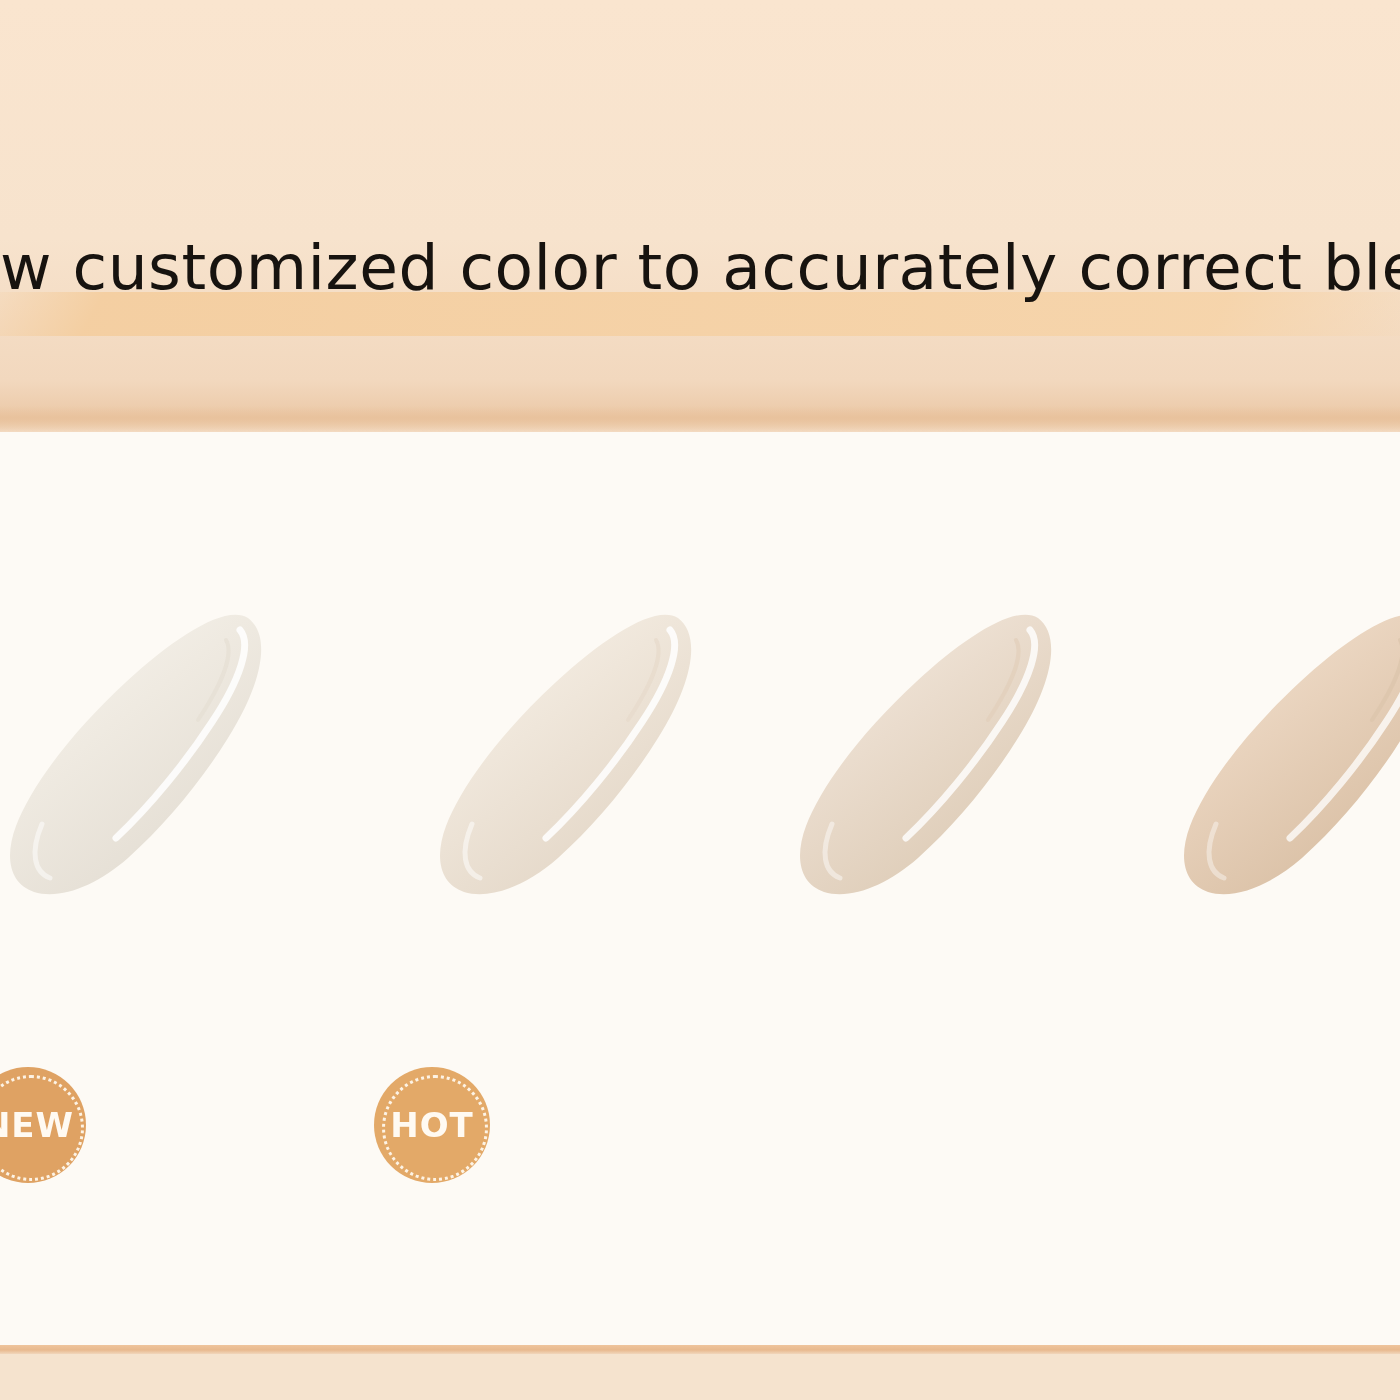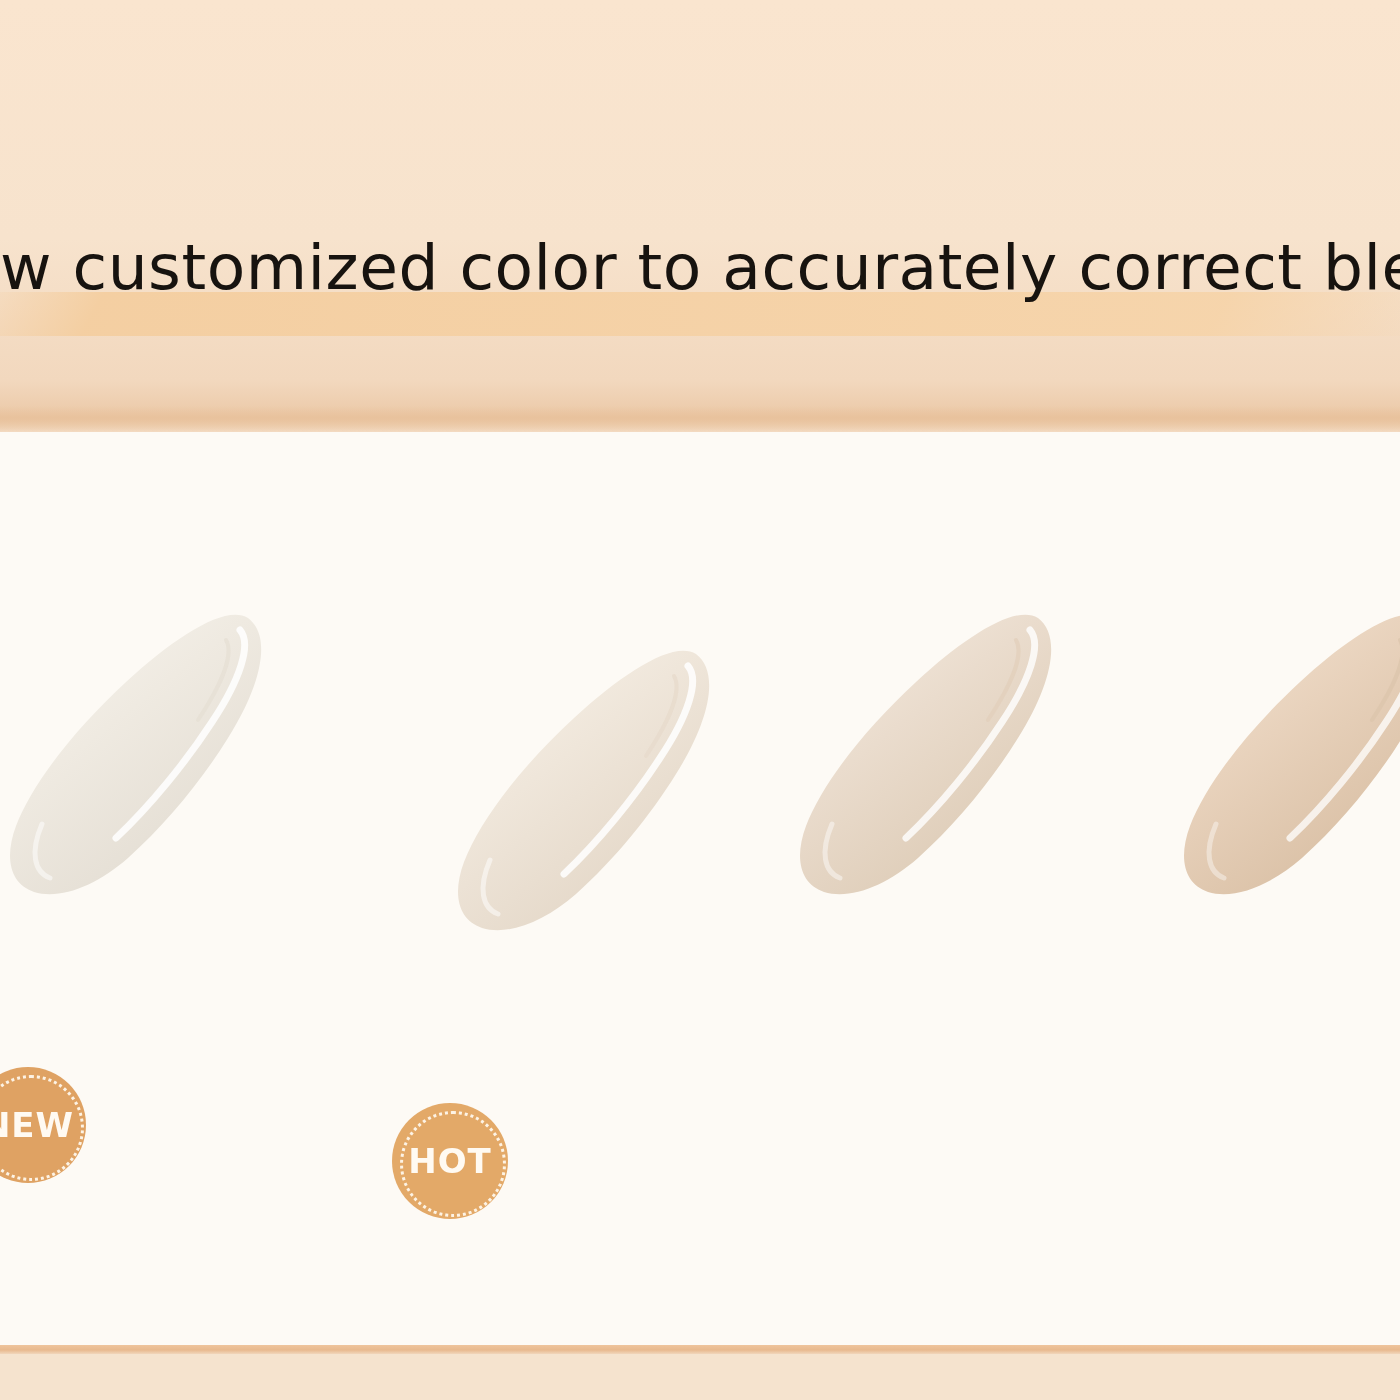--- a/index.html
+++ b/index.html
@@ -83,21 +83,21 @@
     height: 913px;
     background: #FDFAF5;
   }
 
   .col {
     position: absolute;
     top: 0;
     height: 913px;
   }
   .col-0 { left: -118px; width: 430px; }
-  .col-1 { left: 340px;  width: 430px; margin-top: 36px; }
+  .col-1 { left: 322px;  width: 430px; }
   .col-2 { left: 752px;  width: 370px; }
   .col-3 { left: 1122px; width: 400px; }
 
   
   .smear {
     position: absolute;
     top: 178px;
     width: 300px;
     height: 290px;
   }

